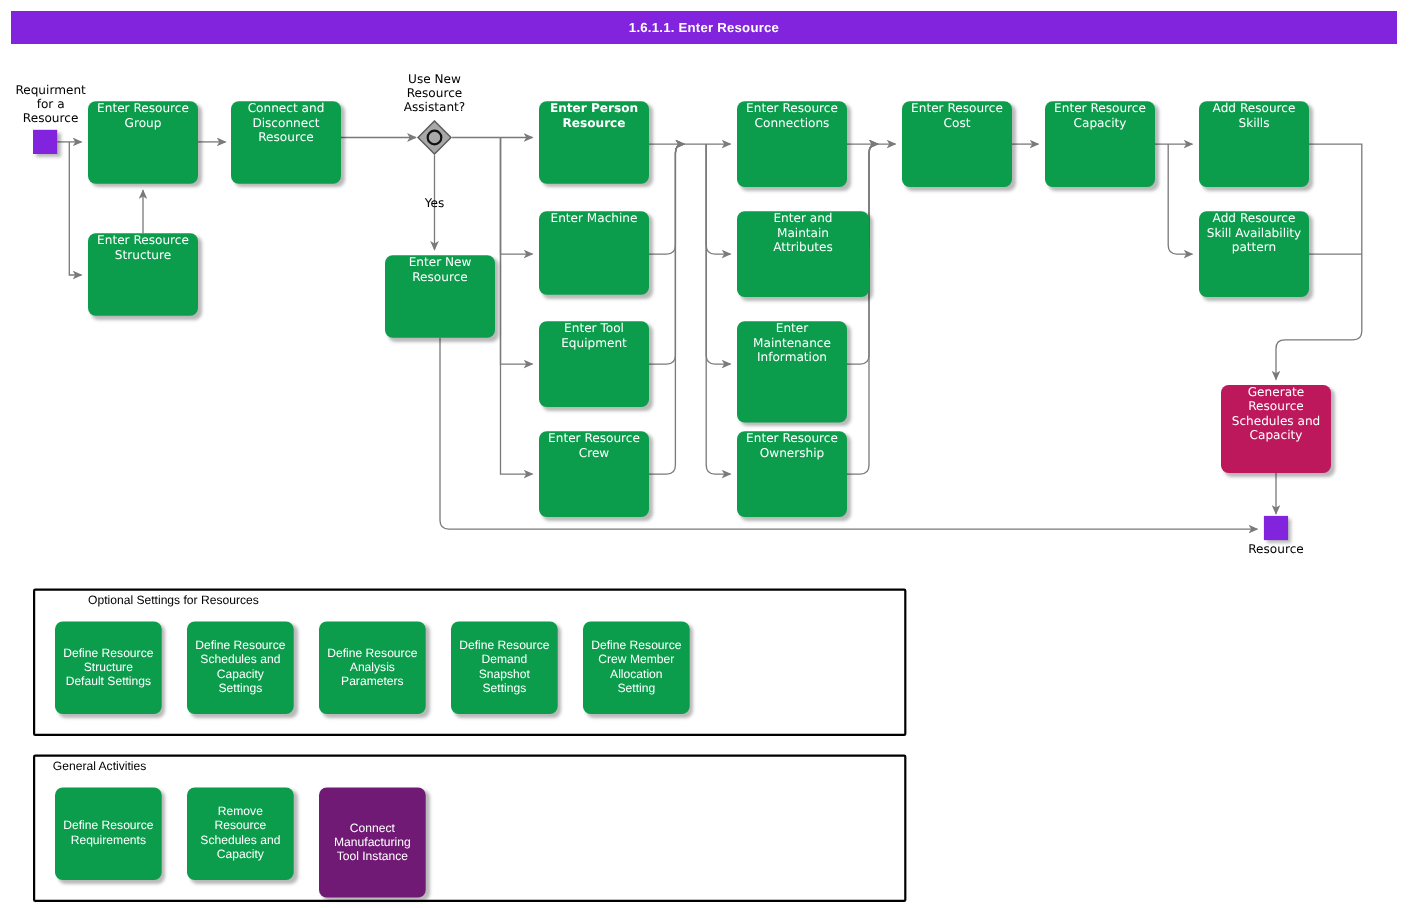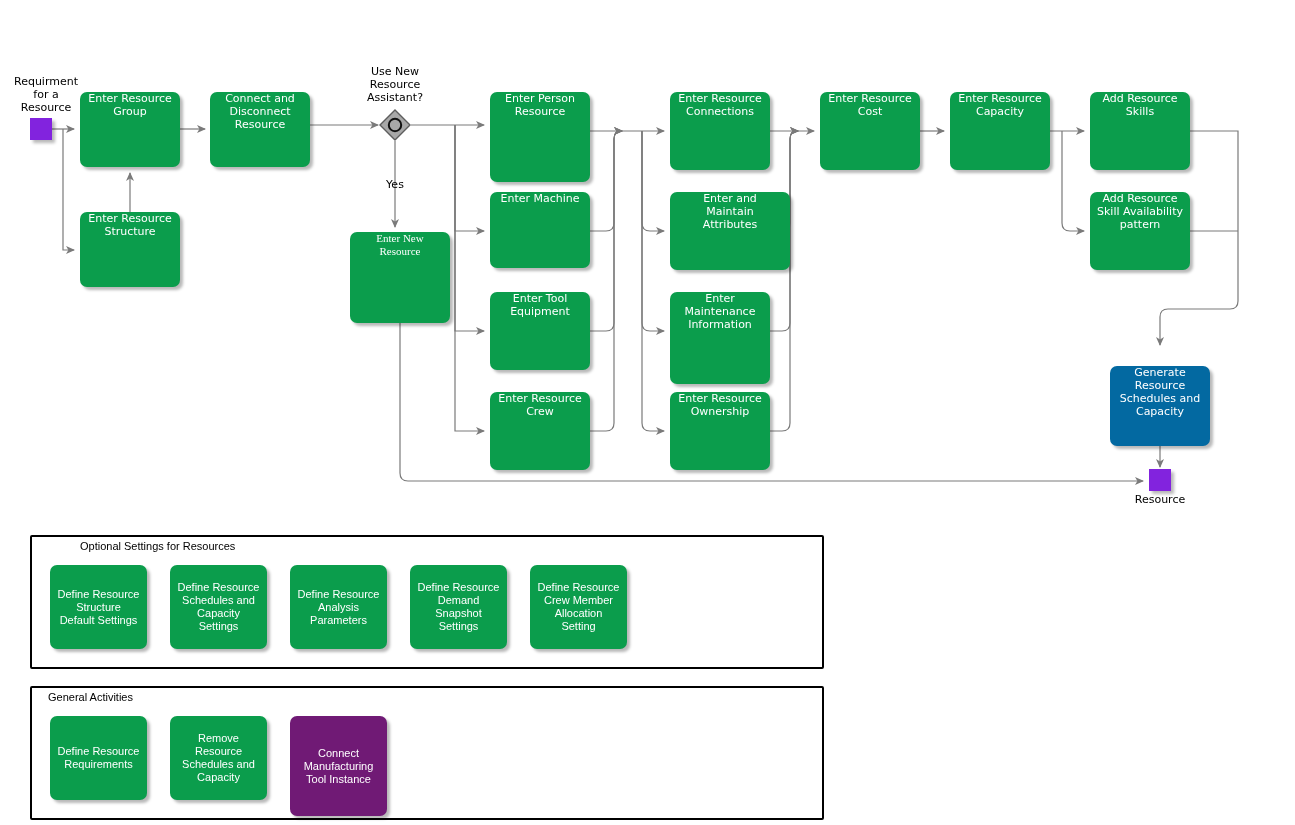--- a/index.html
+++ b/index.html
@@ -64,20 +64,23 @@
     display:flex;align-items:center;justify-content:center;text-align:center;
     font-family:"Liberation Sans", sans-serif;
     font-size:11px;line-height:13px;padding:0 3px;box-sizing:border-box;
   }
 </style>
 </head>
 <body>
 
 <div id="canvas">
 
+  <div class="titlebar">
+    <span>1.6.1.1. Enter Resource</span>
+  </div>
 
   <svg class="wires" viewBox="0 0 1295 825">
     <defs>
       <marker id="ah" markerWidth="9" markerHeight="8" refX="8" refY="4" orient="auto" markerUnits="userSpaceOnUse">
         <path d="M0,0 L9,4 L0,8 L2.4,4 z" fill="#7a7a7a"></path>
       </marker>
     </defs>
     <g stroke="#7a7a7a" stroke-width="1.2" fill="none" marker-end="url(#ah)">
 
       <path d="M52,129 L74,129"></path>
@@ -152,24 +155,24 @@
   <div id="tasks-layer">
       <div class="task" style="left: 80px; top: 92px; width: 100px; height: 75px; background: rgb(11, 157, 76);">
         <span>Enter Resource<br>Group</span>
       </div>
       <div class="task" style="left: 80px; top: 212px; width: 100px; height: 75px; background: rgb(11, 157, 76);">
         <span>Enter Resource<br>Structure</span>
       </div>
       <div class="task" style="left: 210px; top: 92px; width: 100px; height: 75px; background: rgb(11, 157, 76);">
         <span>Connect and<br>Disconnect<br>Resource</span>
       </div>
-      <div class="task" style="left: 350px; top: 232px; width: 100px; height: 91px; background: rgb(11, 157, 76); font-family: Liberation Serif, serif;">
+      <div class="task" style="left: 350px; top: 232px; width: 100px; height: 75px; background: rgb(11, 157, 76);">
         <span>Enter New<br>Resource</span>
       </div>
-      <div class="task" style="left: 490px; top: 92px; width: 100px; height: 90px; background: rgb(11, 157, 76);">
+      <div class="task" style="left: 490px; top: 92px; width: 100px; height: 75px; background: rgb(11, 157, 76); font-weight: bold;">
         <span>Enter Person<br>Resource</span>
       </div>
       <div class="task" style="left: 490px; top: 192px; width: 100px; height: 76px; background: rgb(11, 157, 76);">
         <span>Enter Machine</span>
       </div>
       <div class="task" style="left: 490px; top: 292px; width: 100px; height: 78px; background: rgb(11, 157, 76);">
         <span>Enter Tool<br>Equipment</span>
       </div>
       <div class="task" style="left: 490px; top: 392px; width: 100px; height: 78px; background: rgb(11, 157, 76);">
         <span>Enter Resource<br>Crew</span>
@@ -191,21 +194,21 @@
       </div>
       <div class="task" style="left: 950px; top: 92px; width: 100px; height: 78px; background: rgb(11, 157, 76);">
         <span>Enter Resource<br>Capacity</span>
       </div>
       <div class="task" style="left: 1090px; top: 92px; width: 100px; height: 78px; background: rgb(11, 157, 76);">
         <span>Add Resource<br>Skills</span>
       </div>
       <div class="task" style="left: 1090px; top: 192px; width: 100px; height: 78px; background: rgb(11, 157, 76);">
         <span>Add Resource<br>Skill Availability<br>pattern</span>
       </div>
-      <div class="task" style="left: 1110px; top: 350px; width: 100px; height: 80px; background: #0369a1; margin-top: 16px;">
+      <div class="task" style="left: 1110px; top: 350px; width: 100px; height: 80px; background: #be185d;">
         <span>Generate<br>Resource<br>Schedules and<br>Capacity</span>
       </div>
     </div>
 
   <div id="groups-layer">
       <div class="group" style="left: 30px; top: 535px; width: 790px; height: 130px;"></div>
       <div class="group-title" style="left: 48px; top: 540px; margin-left: 32px;">Optional Settings for Resources</div>
       <div class="smalltask" style="left: 50px; top: 565px; width: 97px; height: 84px; background: rgb(11, 157, 76);">
         <span>Define Resource<br>Structure<br>Default Settings</span>
       </div>

